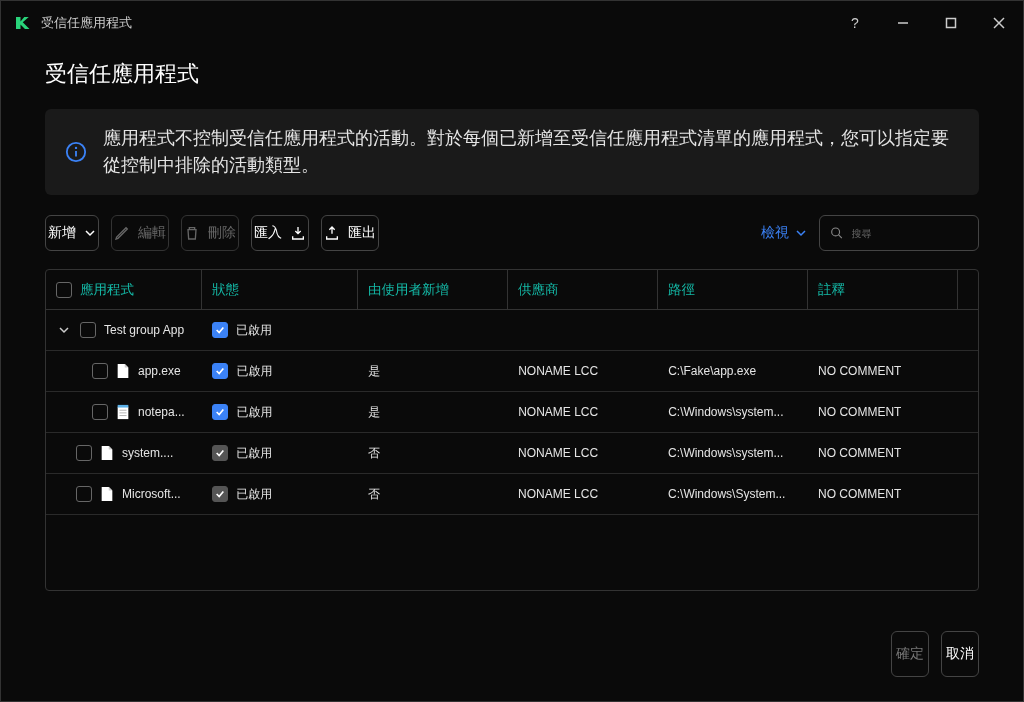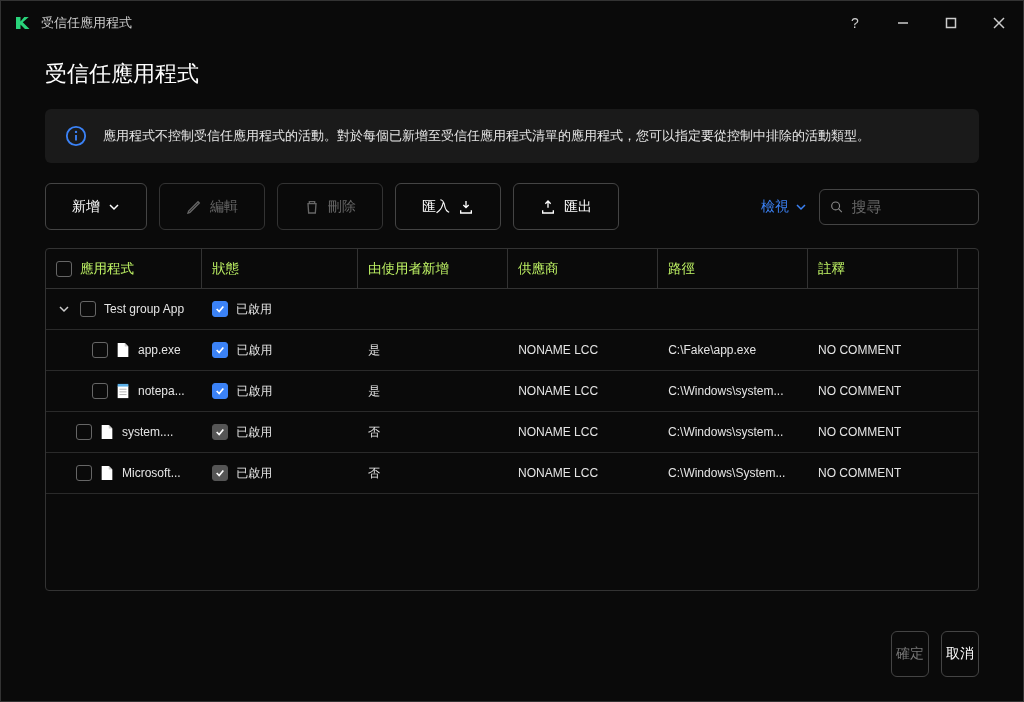--- a/index.html
+++ b/index.html
@@ -71,33 +71,33 @@
   display: flex;
   align-items: center;
   gap: 16px;
   margin-bottom: 20px;
 }
 .info-icon {
   flex-shrink: 0;
   color: #3b82f6;
 }
 .info-text {
-  font-size: 13px;
+  font-size: 18px;
   color: #e5e5e5;
   line-height: 1.5;
 }
 .toolbar {
   display: flex;
   align-items: center;
   gap: 12px;
   margin-bottom: 18px;
 }
 .btn {
-  height: 47px;
-  padding: 0 26px;
+  height: 36px;
+  padding: 0 2px;
   border: 1px solid #444;
   border-radius: 6px;
   background: transparent;
   color: #fff;
   display: flex;
   align-items: center;
   gap: 8px;
   cursor: pointer;
   font-size: 14px;
 }
@@ -125,42 +125,42 @@
   display: flex;
   align-items: center;
   padding: 0 10px;
   gap: 8px;
 }
 .search-input {
   background: transparent;
   border: none;
   outline: none;
   color: #fff;
-  font-size: 15px;
+  font-size: 10px;
   width: 100%;
 }
 .search-input::placeholder { color: #666; }
 .table-wrap {
   flex: 1;
   border: 1px solid #333;
   border-radius: 4px;
   overflow: hidden;
   display: flex;
   flex-direction: column;
 }
 .table-head {
   display: flex;
   height: 40px;
   border-bottom: 1px solid #333;
 }
 .th {
   padding: 0 10px;
   display: flex;
   align-items: center;
-  color: #bef264;
+  color: #14b8a6;
   font-size: 13.5px;
   border-right: 1px solid #333;
 }
 .th:last-child { border-right: none; }
 .col-app { width: 158px; }
 .col-status { width: 158px; }
 .col-user { width: 152px; }
 .col-vendor { width: 152px; }
 .col-path { width: 152px; }
 .col-comment { width: 152px; }

